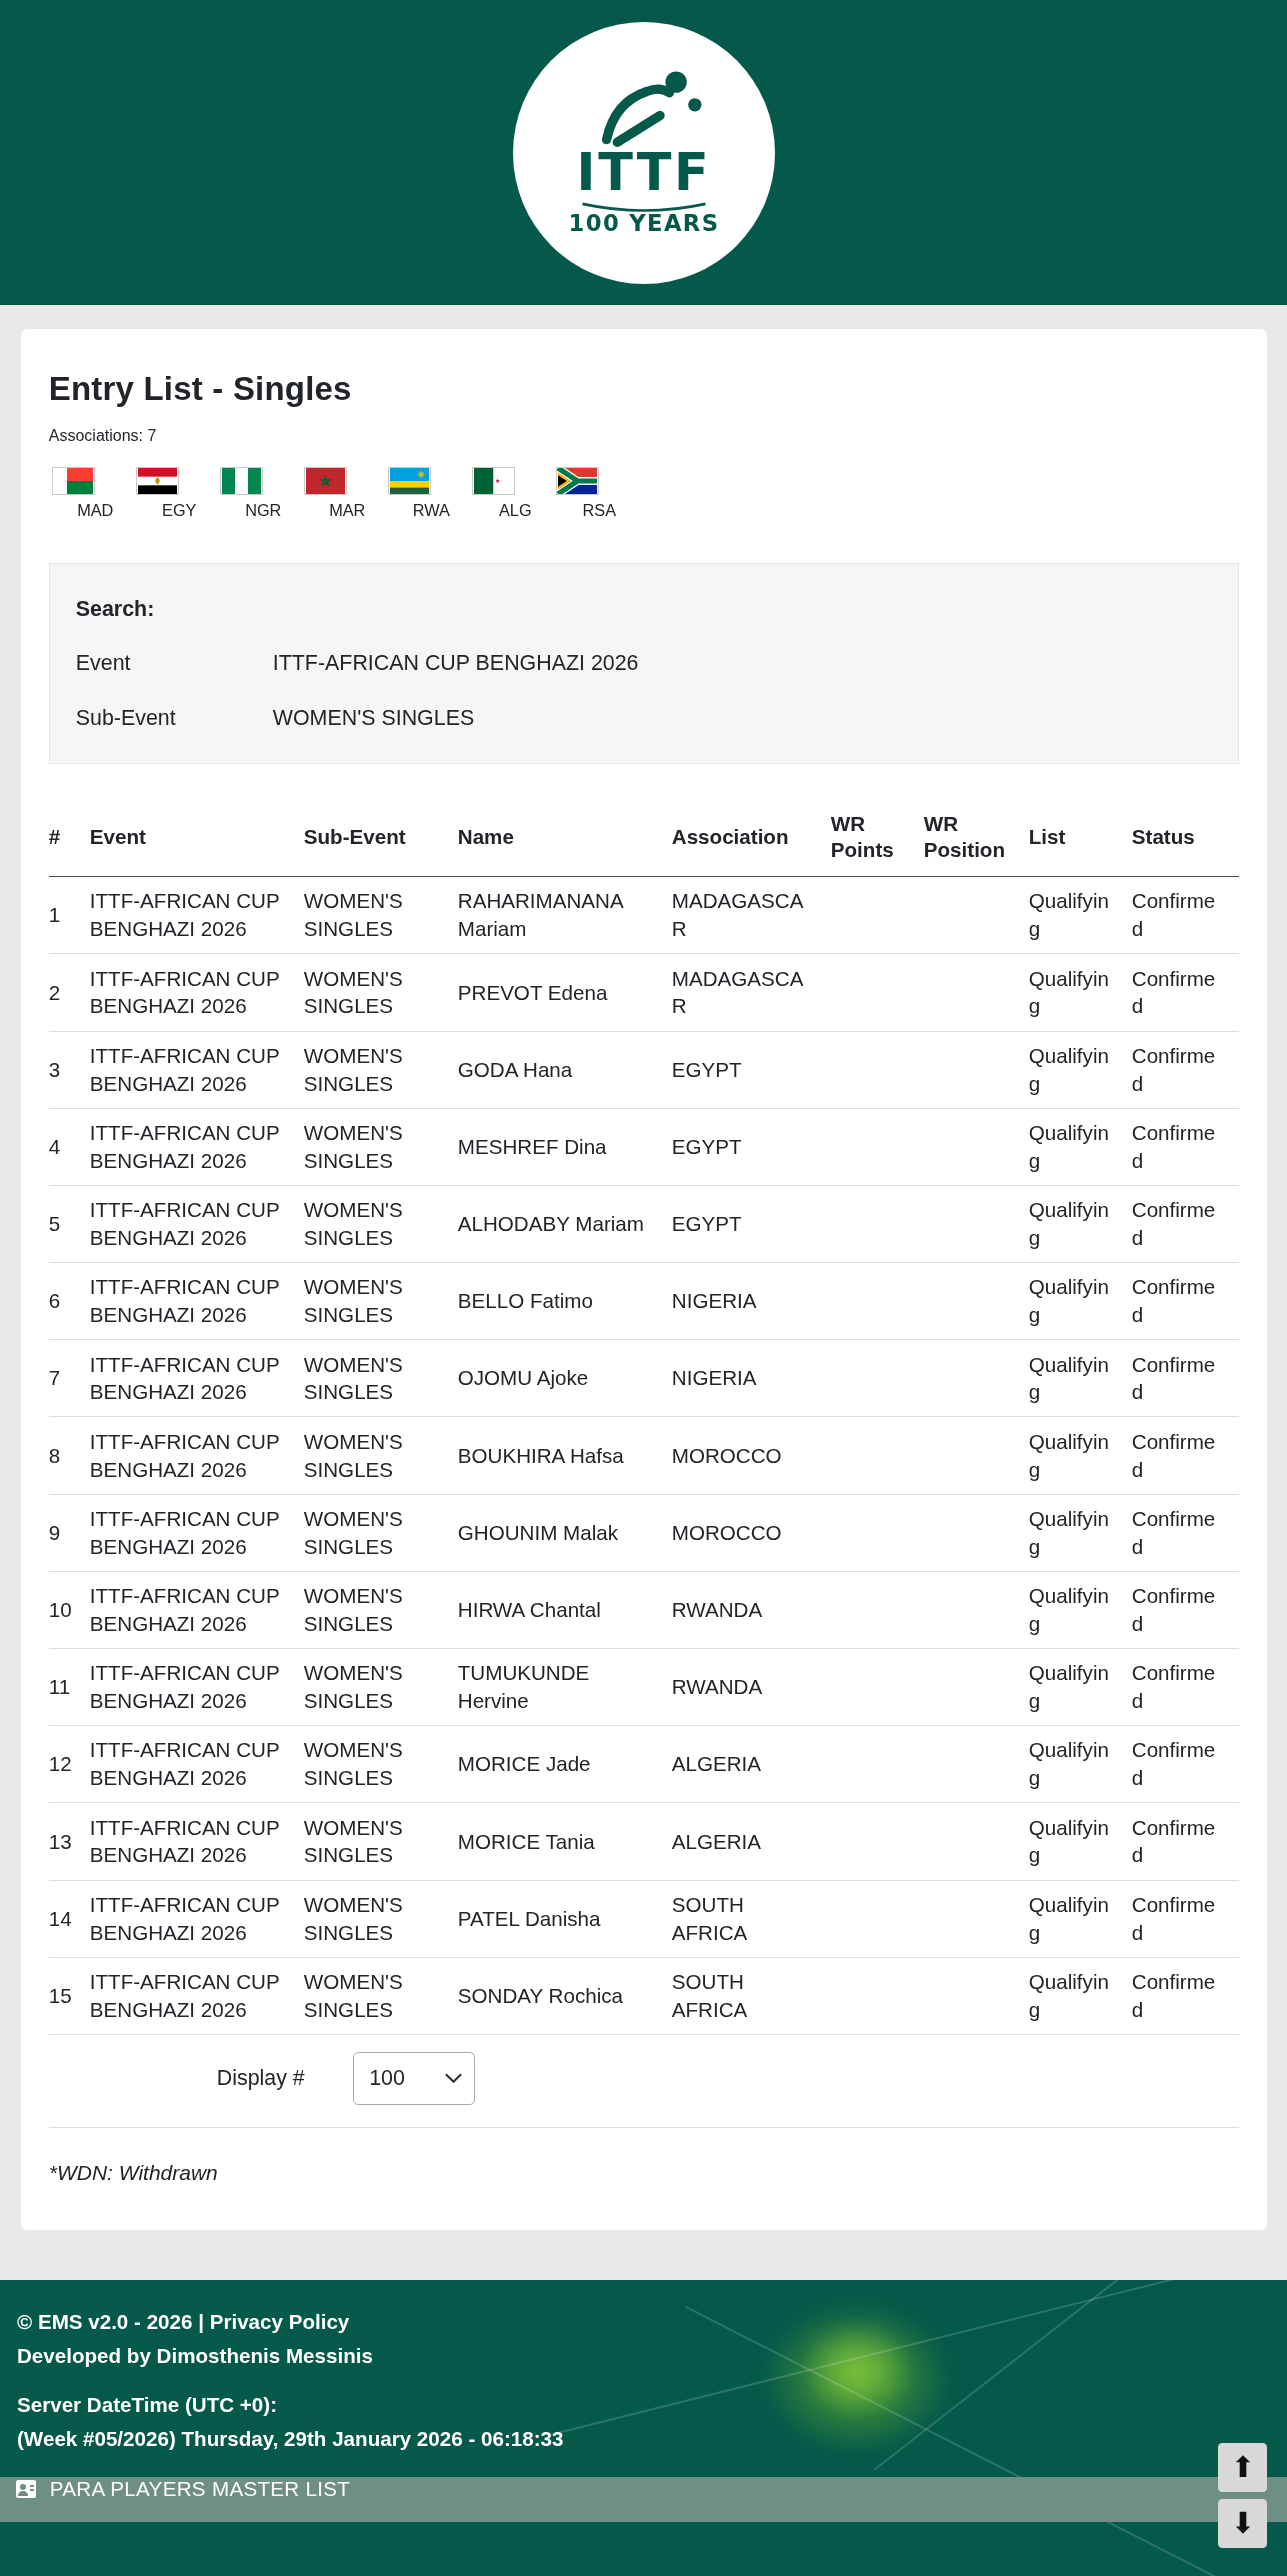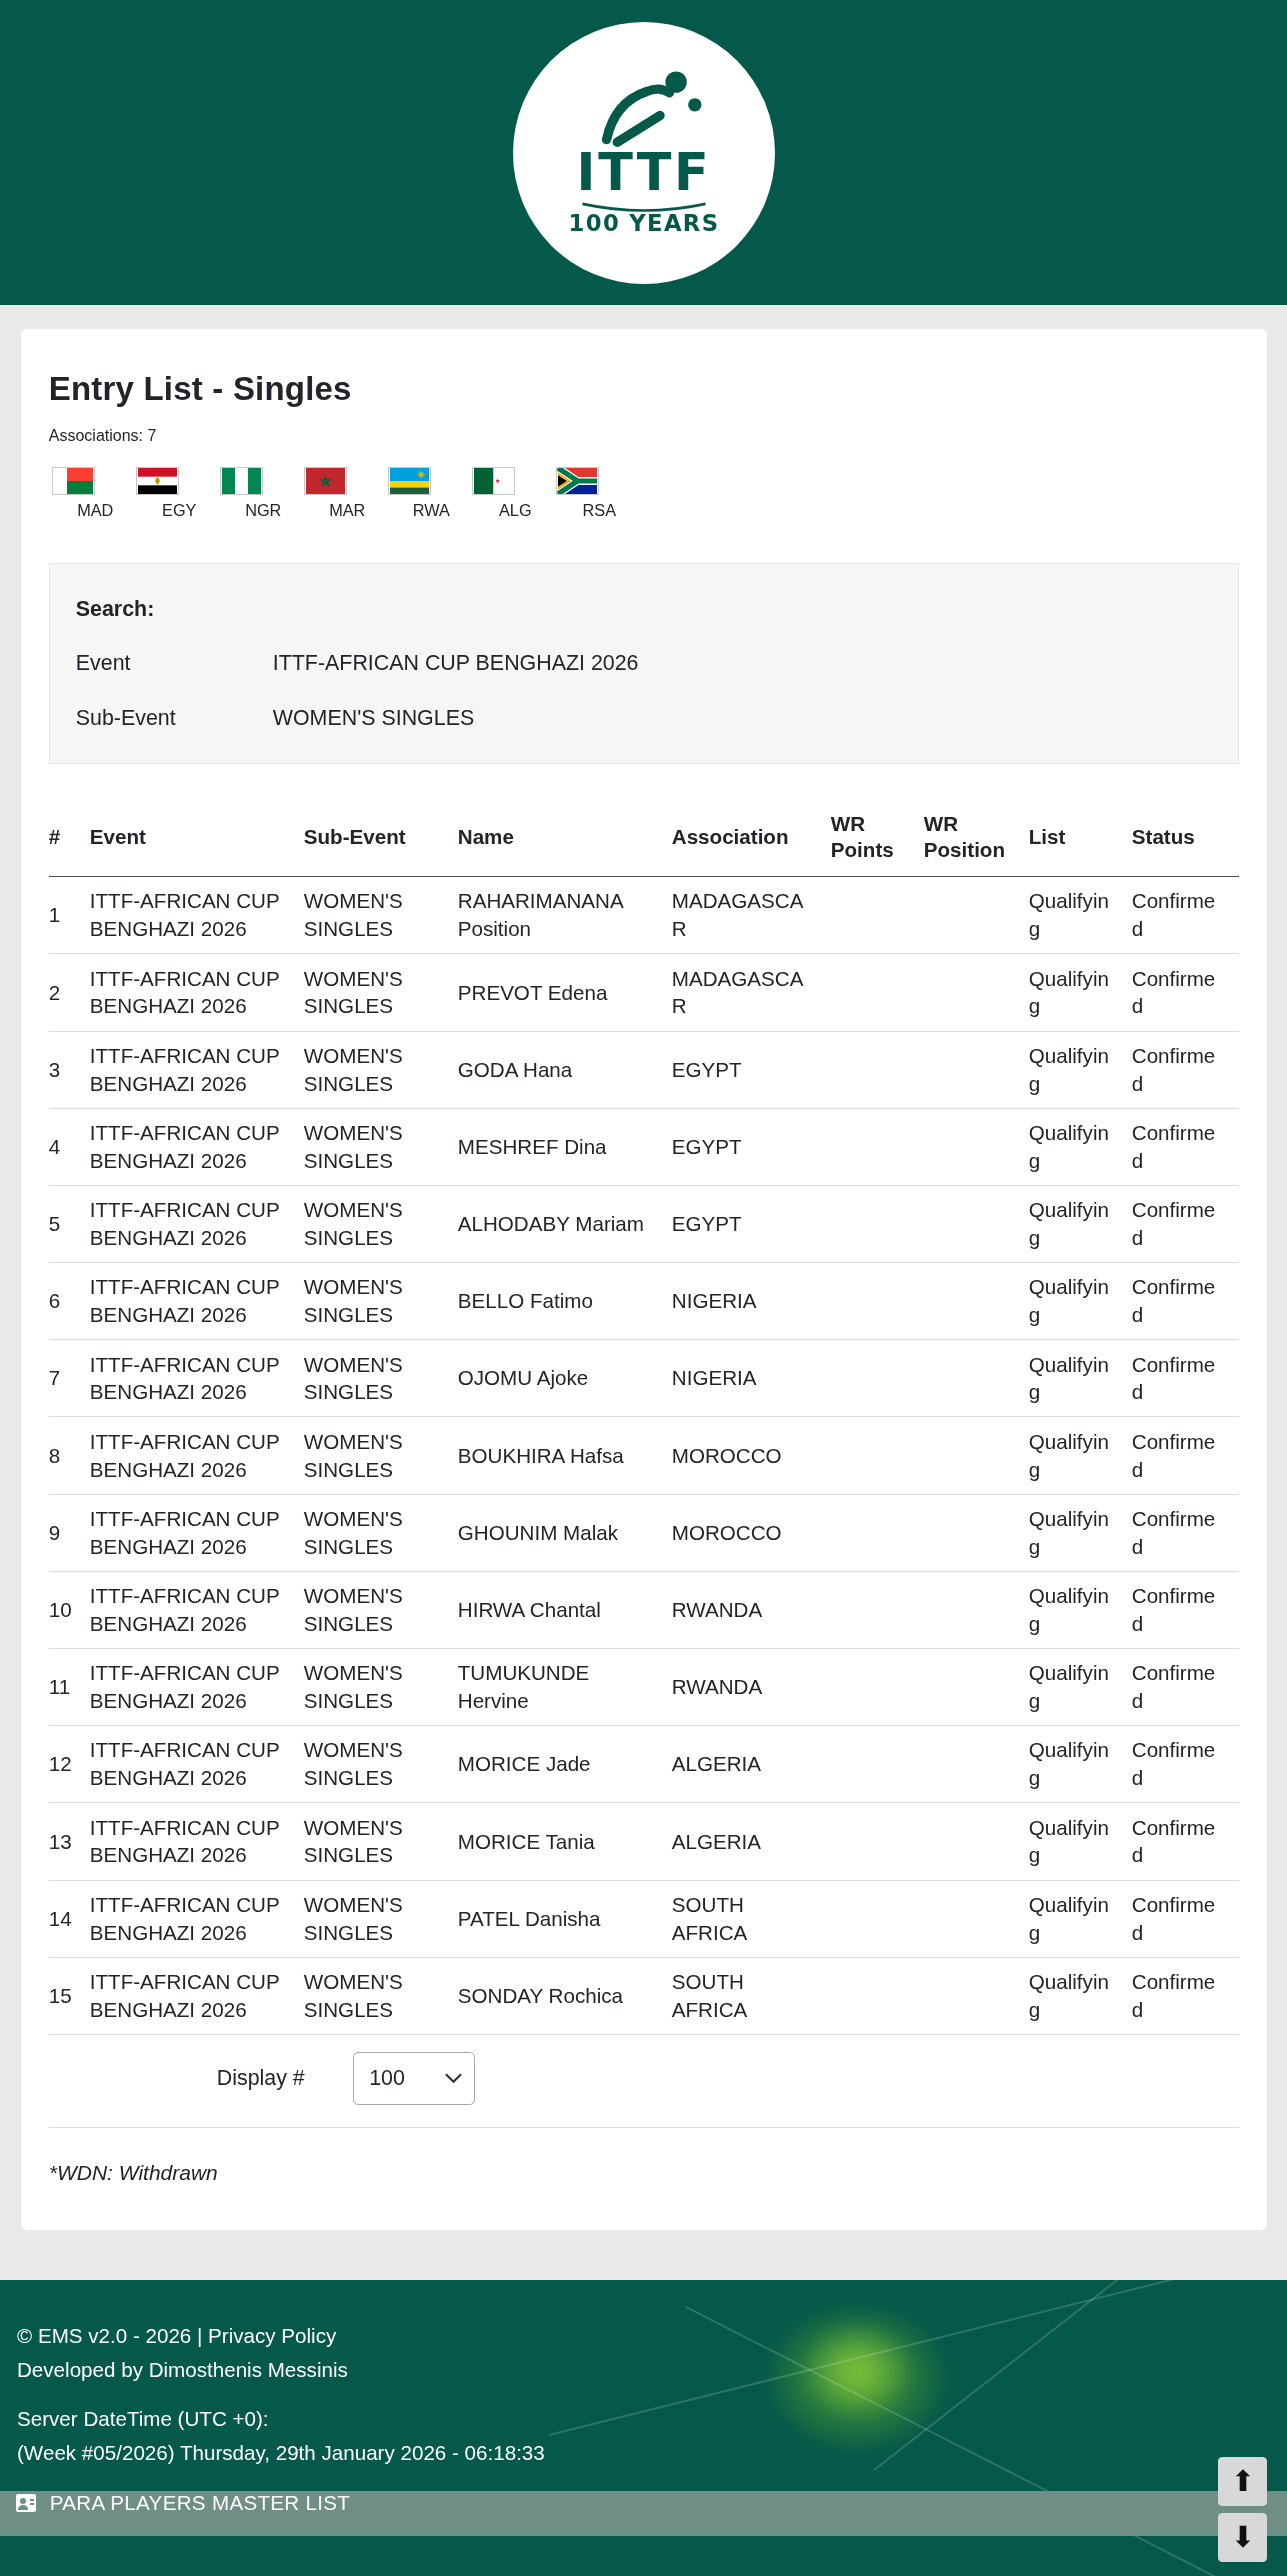--- a/index.html
+++ b/index.html
@@ -82,21 +82,21 @@
     filter:blur(6.9px);
   }
   .blob-1 { left:724px; top:-8.6px; width:266px; height:214px; }
   .blob-2 { left:776px; top:21.4px; width:163px; height:137px;
     background:radial-gradient(closest-side, rgba(140,205,60,.75), rgba(140,205,60,0) 70%); }
   .dline { position:absolute; height:1.7px; background:rgba(255,255,255,.16); transform-origin:left center; }
   .dline-1 { width:772px; left:549px; top:154px; transform:rotate(-14deg); }
   .dline-2 { width:652px; left:686px; top:26px; transform:rotate(27deg); }
   .dline-3 { width:480px; left:874px; top:189px; transform:rotate(-38deg); }
 
-  .footer-content { position:relative; z-index:2; padding:39px 17px 0; font-size:20.6px; line-height:1.65; }
+  .footer-content { position:relative; z-index:2; padding:25px 17px 0; font-size:20.6px; line-height:1.65;font-weight:bold; }
   .footer-content a { color:#fff; text-decoration:none; cursor:pointer; }
   .server-block { margin-top:15.4px; }
 
   .footer-bar {
     position:relative; z-index:2; margin-top:20.6px; height:45px;
     background:#6f8e86; display:flex; gap:12px;
     padding-left:13.7px; cursor:pointer;
   }
   .footer-bar .bar-text { font-size:20.6px; color:#fff; letter-spacing:0.3px; }
   .badge-icon { line-height:0; }
@@ -253,21 +253,21 @@
         <th>List</th>
         <th>Status</th>
       </tr>
     </thead>
     <tbody>
 
         <tr>
           <td>1</td>
           <td>ITTF-AFRICAN CUP BENGHAZI 2026</td>
           <td>WOMEN'S SINGLES</td>
-          <td>RAHARIMANANA Position</td>
+          <td>RAHARIMANANA Mariam</td>
           <td>MADAGASCAR</td>
           <td></td>
           <td></td>
           <td>Qualifying</td>
           <td>Confirmed</td>
         </tr>
 
         <tr>
           <td>2</td>
           <td>ITTF-AFRICAN CUP BENGHAZI 2026</td>

